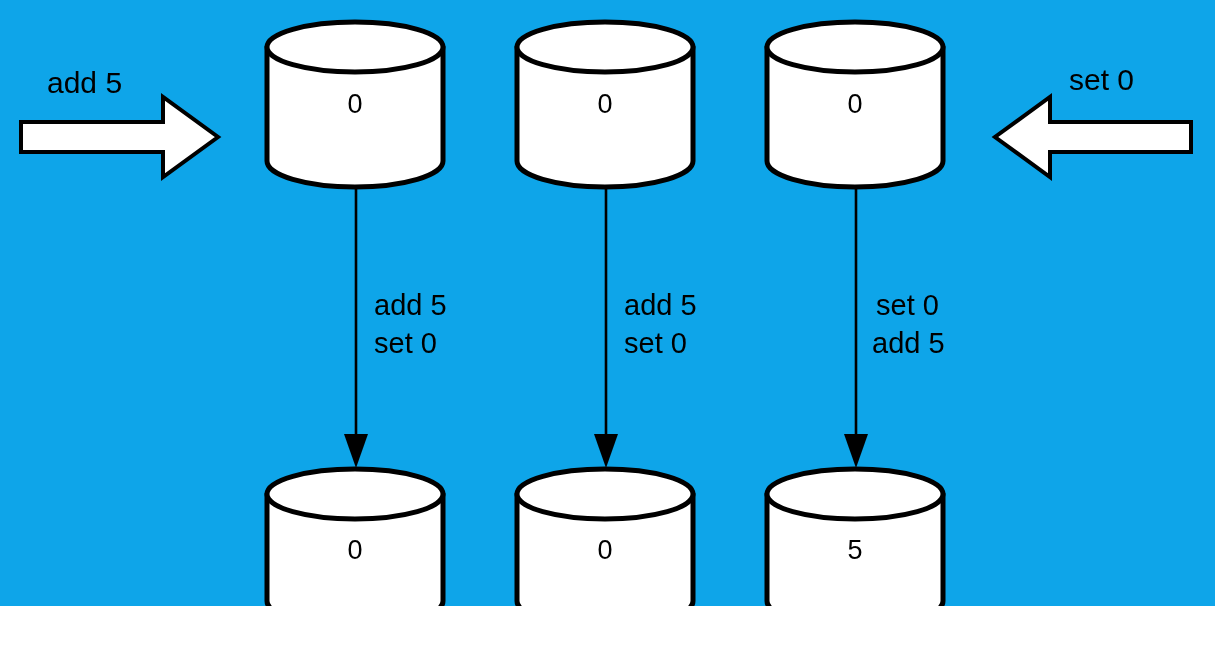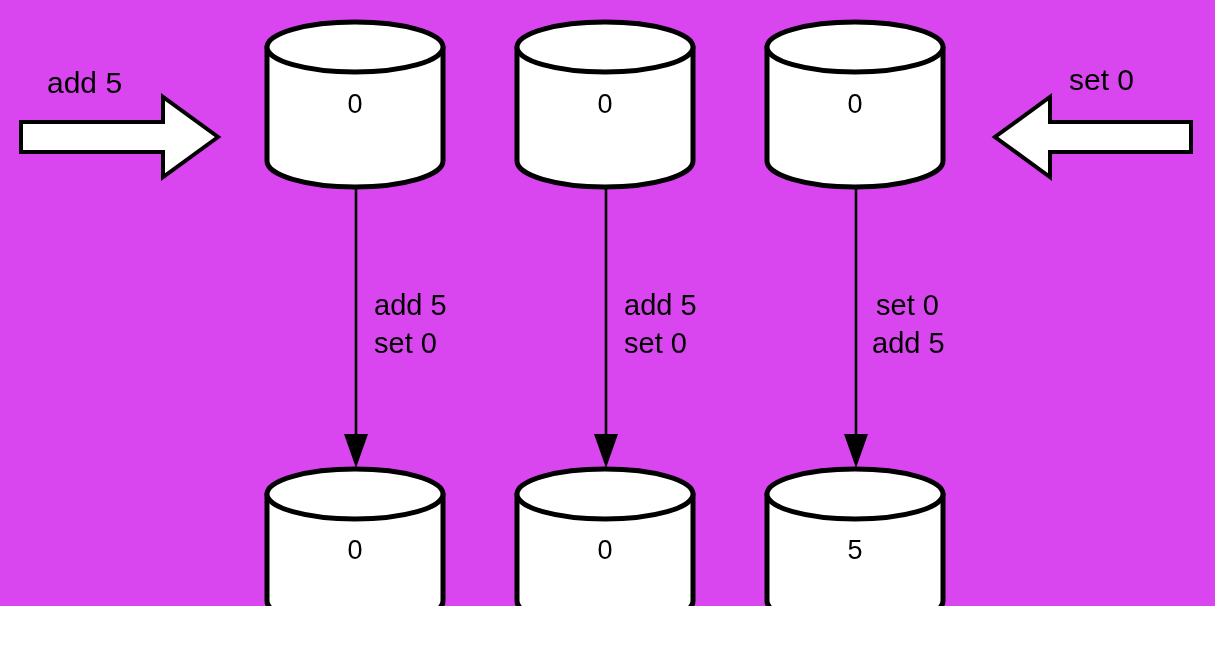--- a/index.html
+++ b/index.html
@@ -8,21 +8,21 @@
     background: #ffffff;
   }
   body {
     font-family: "Liberation Sans", sans-serif;
     color: #000000;
   }
   #canvas {
     position: relative;
     width: 1215px;
     height: 606px;
-    background: #d946ef;
+    background: #0ea5e9;
     overflow: hidden;
   }
   #diagram-svg {
     position: absolute;
     left: 0;
     top: 0;
     width: 1215px;
     height: 657px;
   }
   .db-value {

